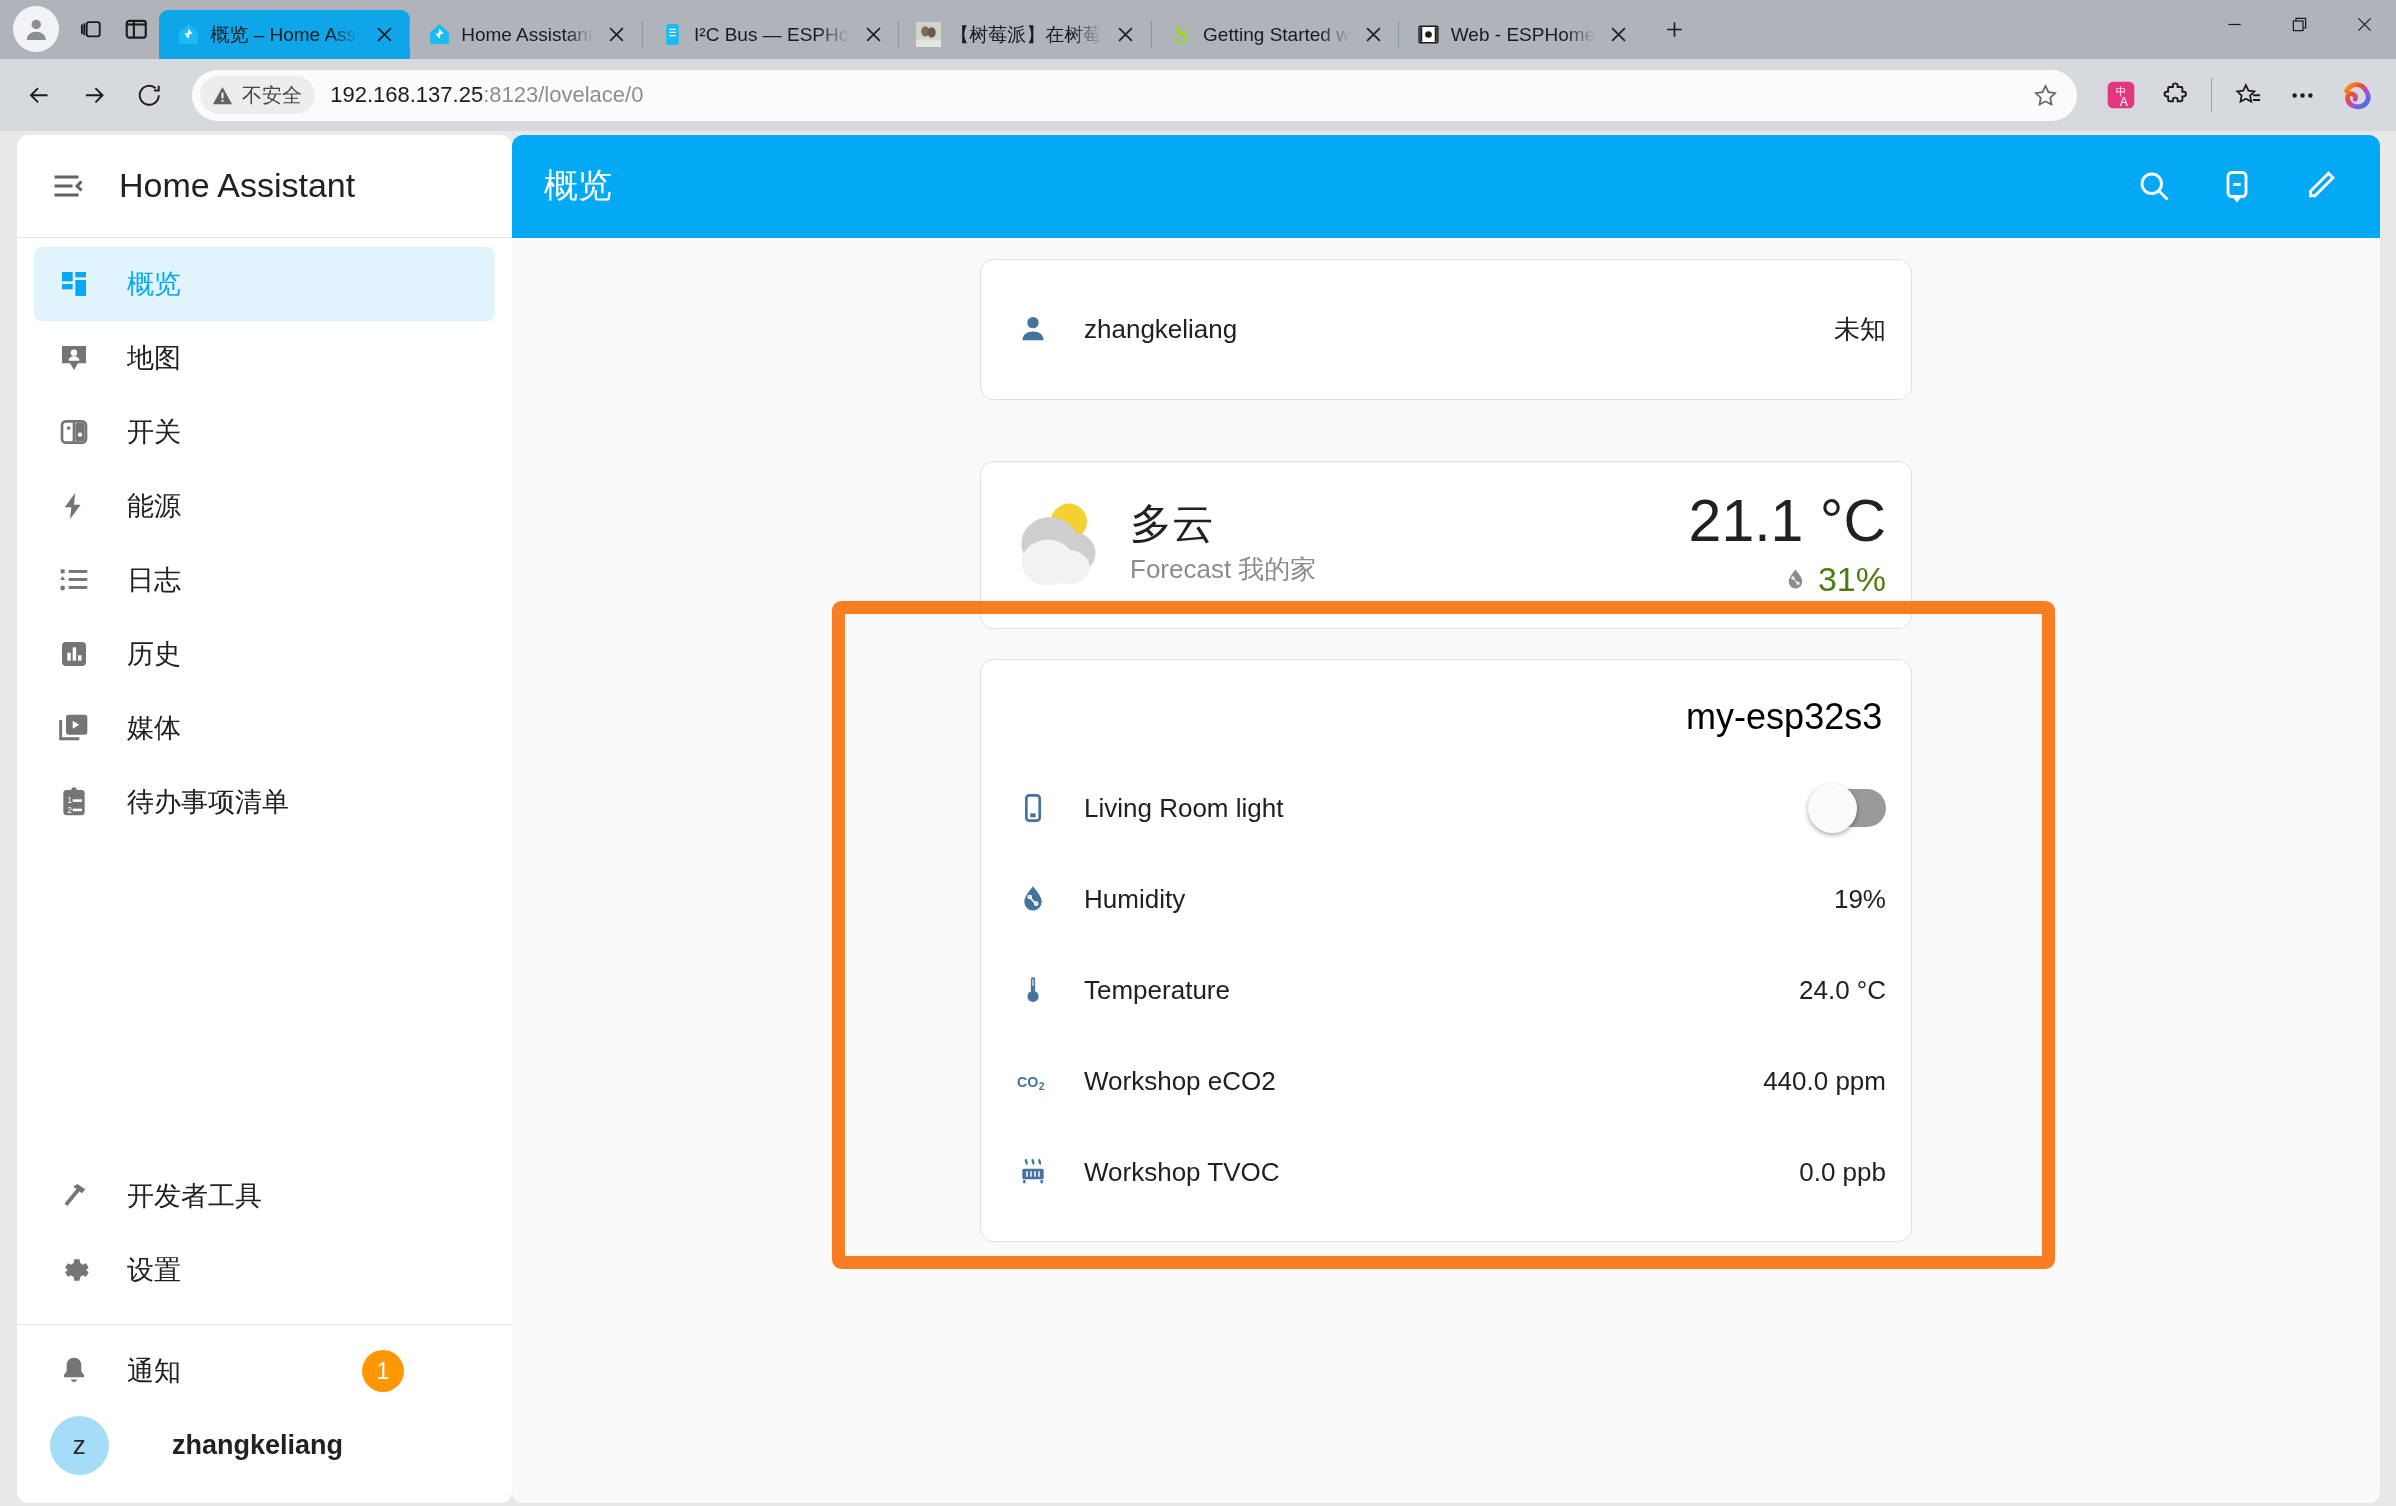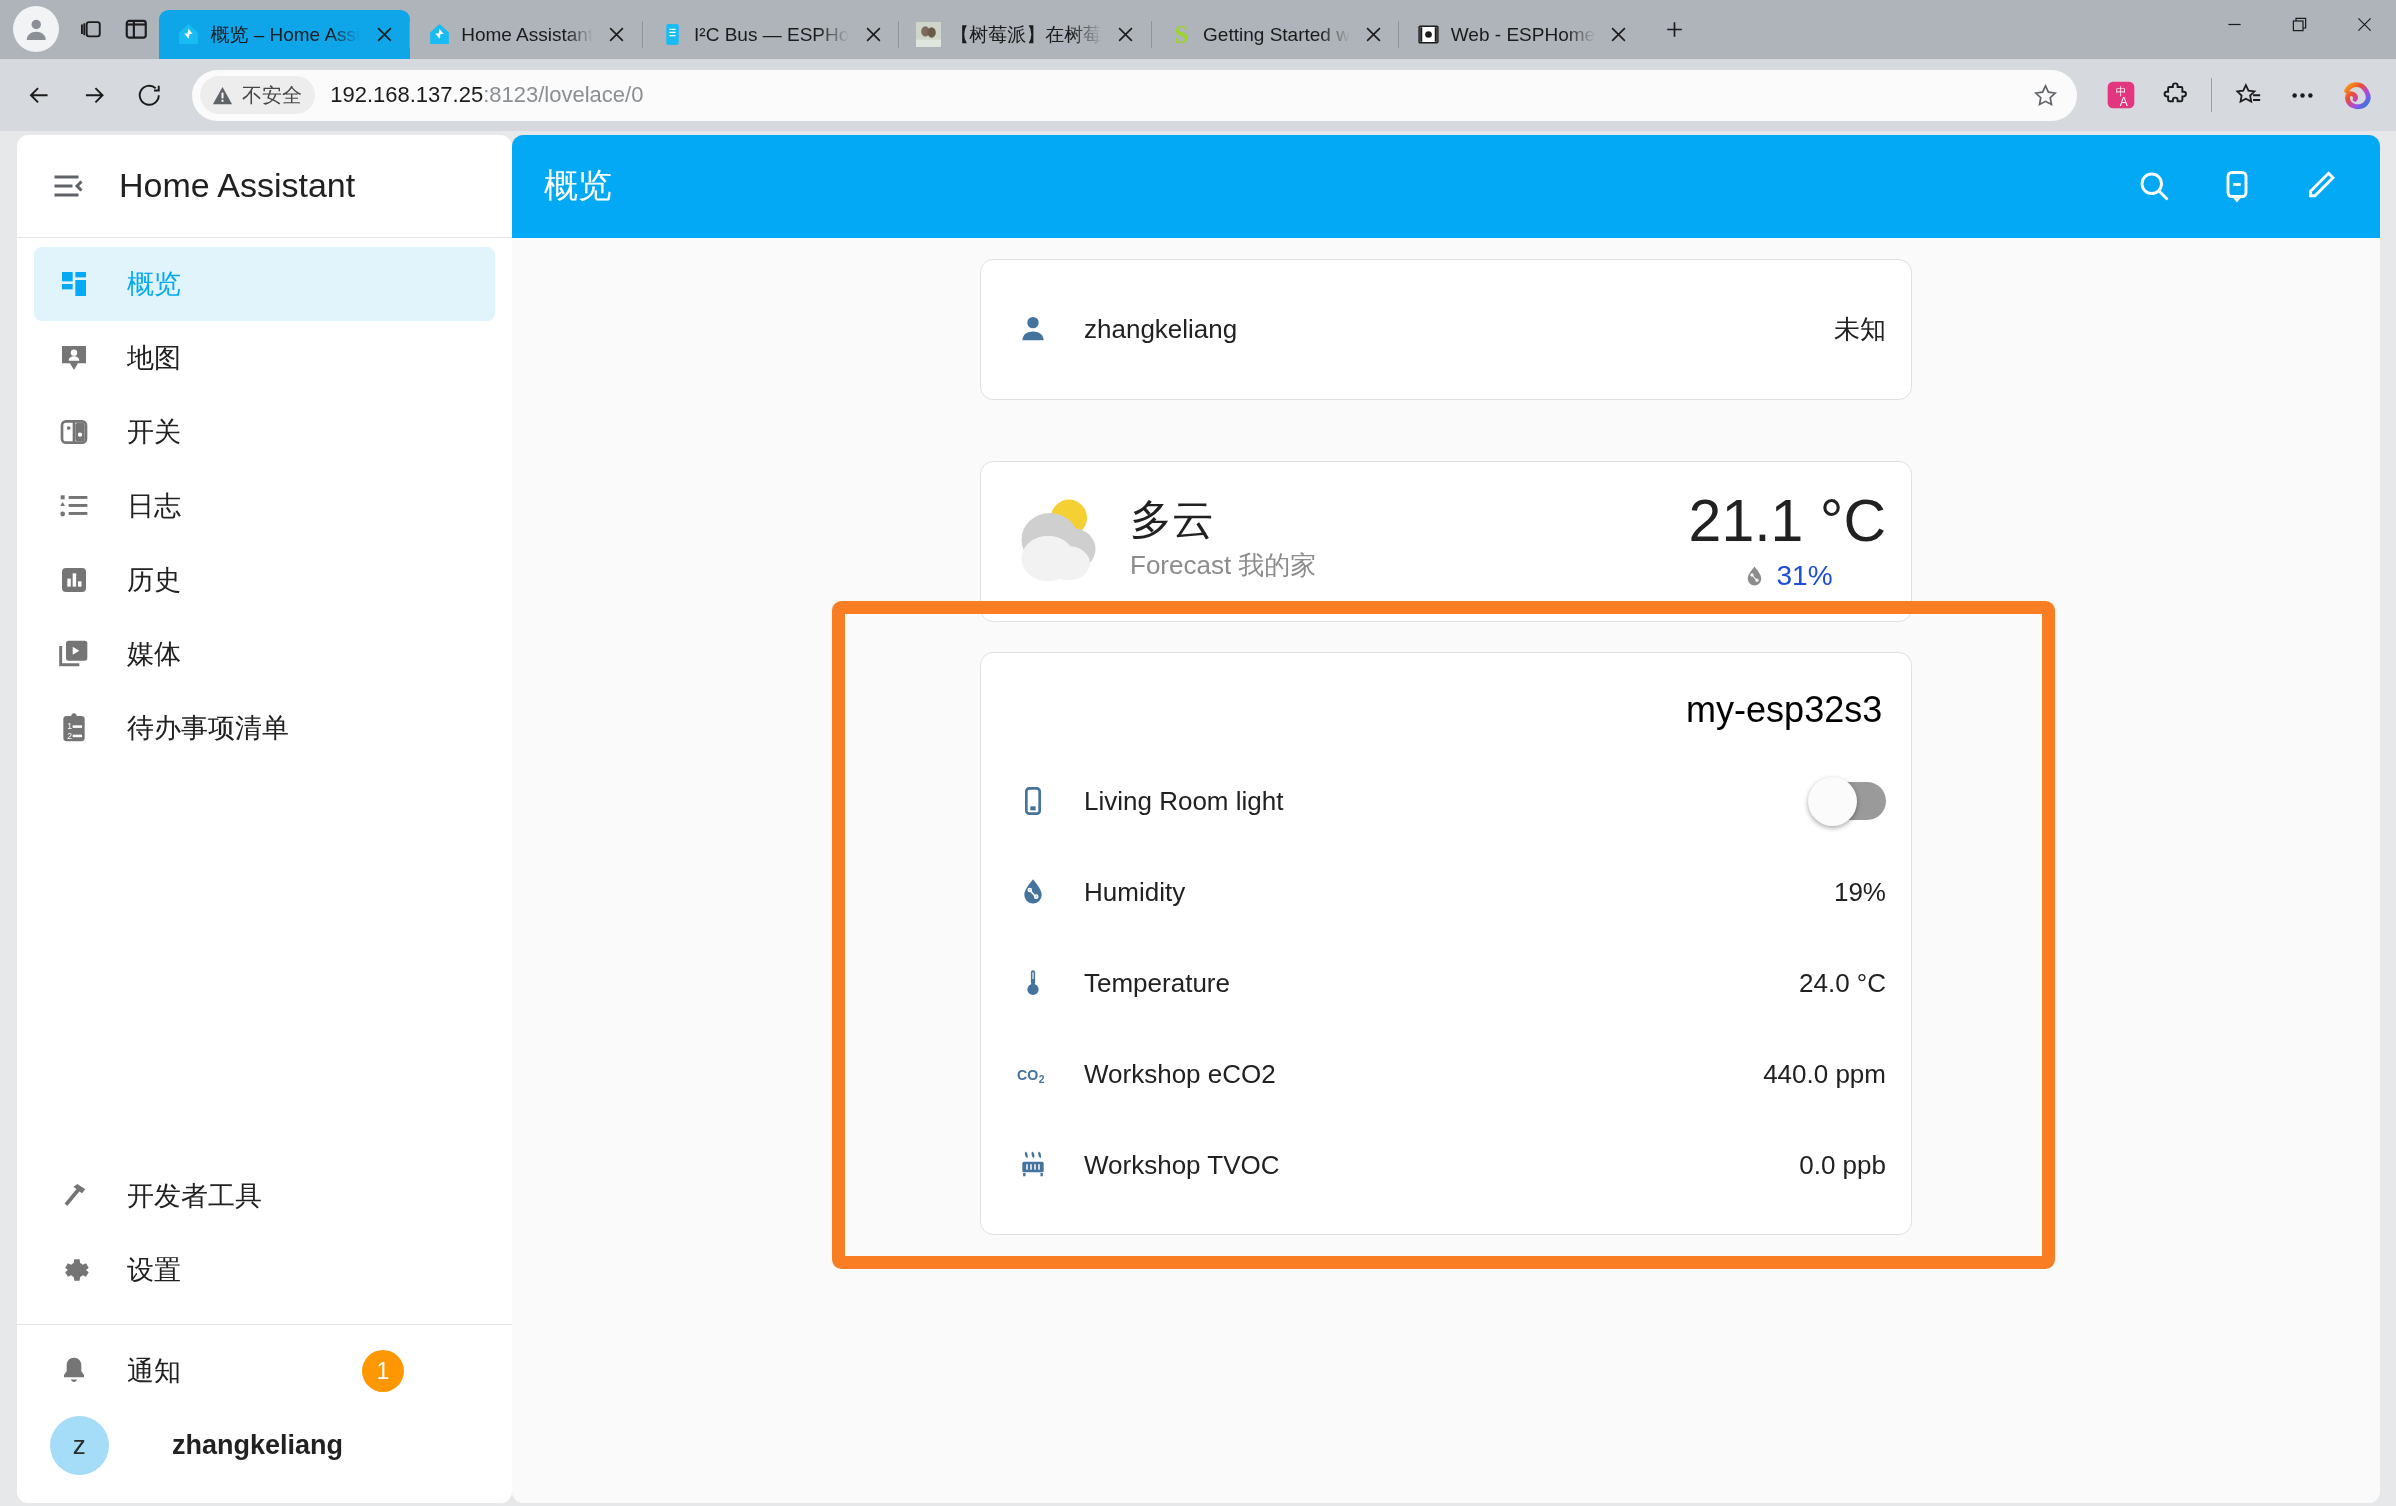--- a/index.html
+++ b/index.html
@@ -122,21 +122,21 @@
   .row-name { font-size:26px; color:#212121; margin-left:25px; white-space:nowrap; }
   .row-val { margin-left:auto; font-size:26px; color:#212121; white-space:nowrap; }
 
   .card.weather { padding:25px 25px 28.5px 25px; display:flex; align-items:center;margin-top:31px; }
   .wx-icon { width:105px; height:95px; flex:0 0 105px; position:relative; }
   .wx-texts { margin-left:19px; }
   .wx-state { font-size:42px; color:#212121; line-height:1.15; }
   .wx-sub { font-size:26px; color:#8c8c8c; margin-top:3.8px; }
   .wx-right { margin-left:auto; text-align:right; }
   .wx-temp { font-size:59px; color:#212121; white-space:nowrap; }
-  .wx-hum { font-size:28px; color:#1d4ed8; display:flex; align-items:center; justify-content:center; gap:9.5px; margin-top:5.7px; }
+  .wx-hum { font-size:34px; color:#4d7c0f; display:flex; align-items:center; justify-content:flex-end; gap:9.5px; margin-top:5.7px; }
 
   .card.entities { padding:0 25px 23px 25px; }
   .card-title { font-size:36px; color:#000000; padding:36px 3.8px 25px 3.8px;text-align:right; }
 
   .toggle {
     width:74px; height:38px; border-radius:19px; background:#9a9a9a;
     position:relative; margin-left:auto; flex:0 0 74px;
   }
   .toggle .knob {
     position:absolute; left:-3.8px; top:-5.7px; width:49px; height:49px; border-radius:50%;
@@ -427,20 +427,28 @@
                 <rect x="3" y="4" width="18" height="16" rx="3" fill="none" stroke="#757575" stroke-width="2"></rect>
                 <path d="M12 4v16" stroke="#757575" stroke-width="2"></path>
                 <rect x="13" y="5" width="7" height="14" rx="2" fill="#757575"></rect>
                 <circle cx="8" cy="9" r="1.4" fill="#757575"></circle>
                 <circle cx="16.5" cy="14" r="1.6" fill="#fff"></circle>
               </svg>
           </span>
           <span class="sb-label">开关</span>
         </div>
 
+        <div class="sb-item">
+          <span class="sb-ic">
+            <svg width="32" height="32" viewBox="0 0 24 24" fill="#757575">
+                <path d="M13 2L5 13h5l-1 9 8-11h-5z"></path>
+              </svg>
+          </span>
+          <span class="sb-label">能源</span>
+        </div>
 
         <div class="sb-item">
           <span class="sb-ic">
             <svg width="32" height="32" viewBox="0 0 24 24" fill="#757575">
                 <rect x="2" y="4" width="3" height="3"></rect>
                 <path d="M3.5 9l1.8 3H1.7z"></path>
                 <circle cx="3.5" cy="18" r="1.8"></circle>
                 <rect x="8" y="4.5" width="14" height="2.2"></rect>
                 <rect x="8" y="10.5" width="14" height="2.2"></rect>
                 <rect x="8" y="16.5" width="14" height="2.2"></rect>

